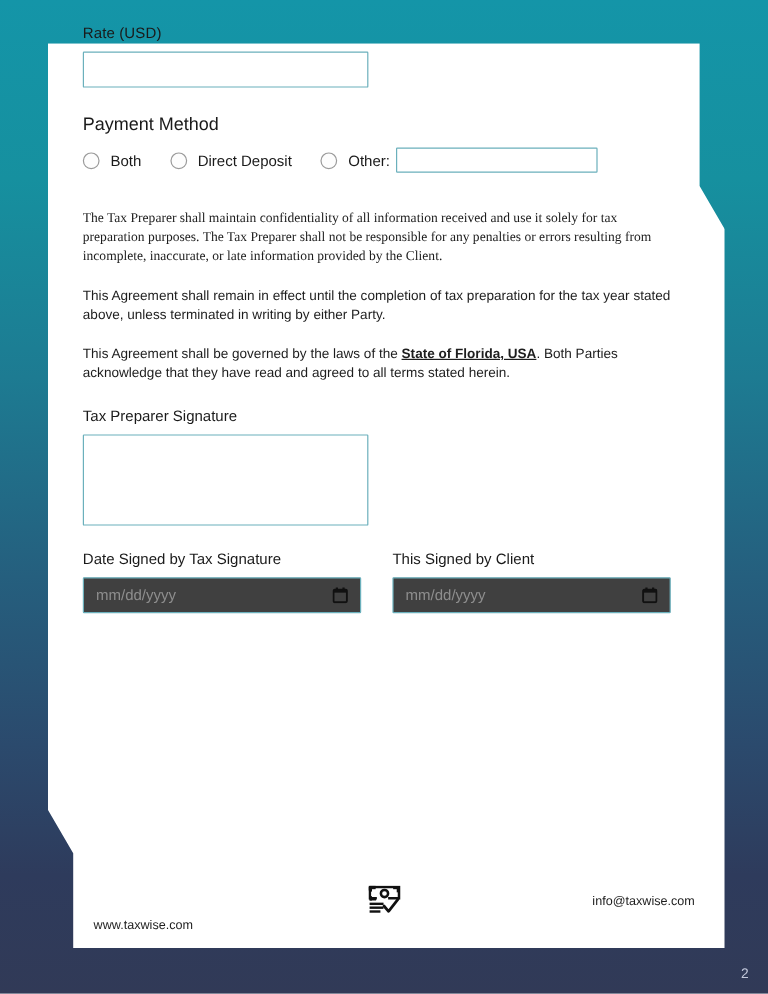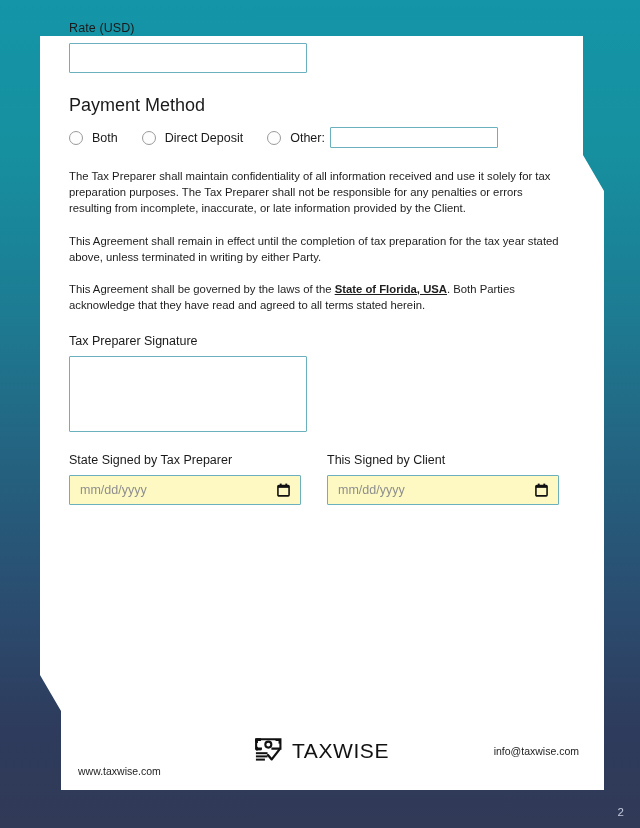--- a/index.html
+++ b/index.html
@@ -67,21 +67,21 @@
     border-radius: 1px;
     font-family: "Liberation Sans", sans-serif;
     font-size: 12.5px;
     padding: 0 8px;
     color: #222;
     outline: none;
   }
 
   
   .pm-label {
-    font-size: 18px;
+    font-size: 15px;
     color: #1a1a1a;
     margin: 22px 0 11px 0;
   }
   .pm-row {
     display: flex;
     align-items: center;
     gap: 0;
   }
   .pm-opt {
     display: flex;
@@ -111,21 +111,21 @@
   }
 
   
   .para {
     font-size: 11.3px;
     line-height: 16.2px;
     color: #1d1d1d;
     margin: 0 0 16px 0;
     width: 494px;
   }
-  .para.first { margin-top: 20px; }
+  .para.first { margin-top: 30px; font-family: Liberation Serif, serif; }
   .para b { font-weight: bold; text-decoration: underline; }
 
   
   .sig-grid {
     display: flex;
     margin-top: 21px;
   }
   .sig-col { width: 238px; }
   .sig-col.right { margin-left: 20px; }
   .sig-box {
@@ -145,21 +145,21 @@
   
   .date-grid {
     display: flex;
     margin-top: 21px;
   }
   .date-col { width: 232px; }
   .date-col.right { margin-left: 26px; }
   .date-field {
     box-sizing: border-box;
     border: 1px solid #6bb0bc;
-    background: #fef9c3;
+    background: #404040;
     height: 30px;
     width: 232px;
     border-radius: 1px;
     display: flex;
     align-items: center;
     justify-content: space-between;
     padding: 0 10px;
   }
   .date-placeholder {
     font-size: 12.5px;
@@ -258,21 +258,21 @@
 
   <div class="sig-grid">
     <div class="sig-col">
       <div class="sig-title">Tax Preparer Signature</div>
       <div class="sig-box"></div>
     </div>
   </div>
 
   <div class="date-grid">
     <div class="date-col">
-      <div class="sig-title">State Signed by Tax Preparer</div>
+      <div class="sig-title">Date Signed by Tax Signature</div>
       <div class="date-field">
         <span class="date-placeholder">mm/dd/yyyy</span>
         <svg class="cal-icon" viewBox="0 0 14 15">
           <rect x="1" y="2.6" width="12" height="11.2" rx="1" fill="none" stroke="#111" stroke-width="1.7"></rect>
           <rect x="3" y="0.6" width="2" height="3" fill="#111"></rect>
           <rect x="9" y="0.6" width="2" height="3" fill="#111"></rect>
           <rect x="1" y="2.6" width="12" height="2.6" fill="#111"></rect>
         </svg>
       </div>
     </div>
@@ -311,19 +311,18 @@
       <rect x="1.0" y="10.4" width="5.4" height="2.0" fill="#111"></rect>
 
       <circle cx="13.4" cy="6.6" r="3.0" fill="none" stroke="#111" stroke-width="2.1"></circle>
 
       <rect x="1.0" y="14.2" width="11.6" height="2.0" fill="#111"></rect>
       <rect x="1.0" y="17.4" width="11.6" height="2.0" fill="#111"></rect>
       <rect x="1.0" y="20.6" width="9.0" height="2.0" fill="#111"></rect>
 
       <path d="M13.0 17.0 L16.8 21.4 L24.6 11.4" fill="none" stroke="#111" stroke-width="2.3" stroke-linecap="round" stroke-linejoin="round"></path>
     </svg>
-    <span class="brand-name">TAXWISE</span>
   </span>
 
   <span class="footer-email">info@taxwise.com</span>
 </div>
 
 <div id="page-number">2</div>
 
 </body></html>

